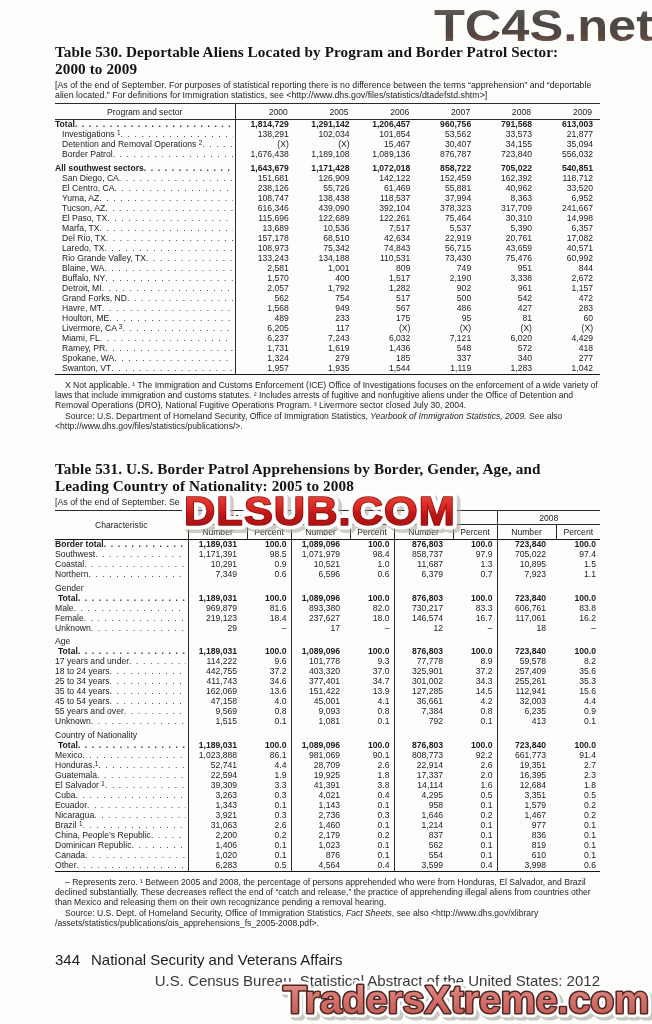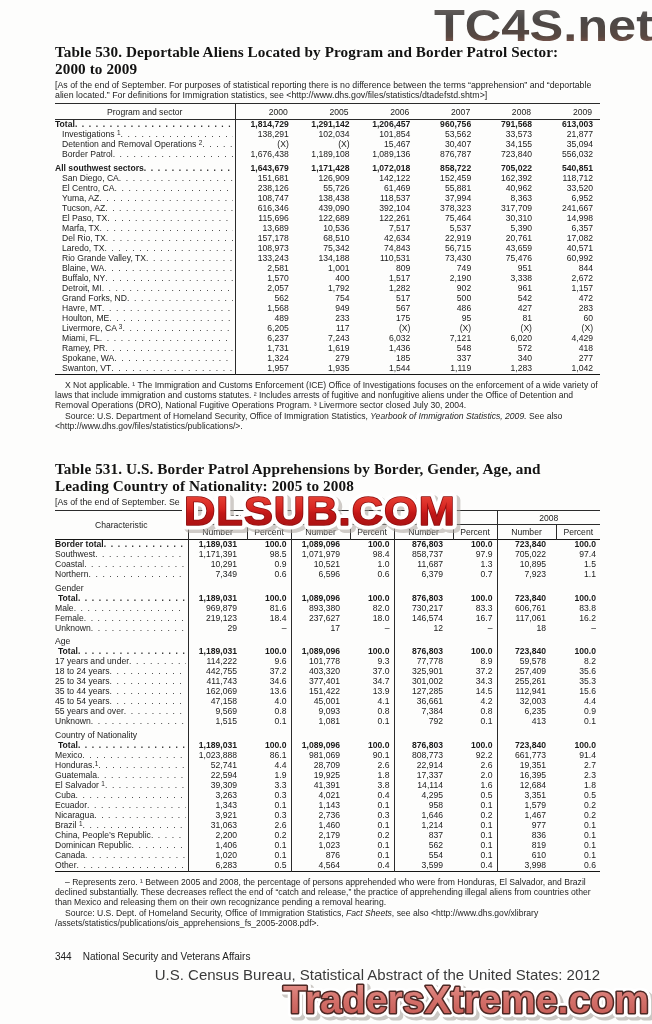--- a/index.html
+++ b/index.html
@@ -47,21 +47,21 @@
   .t531 th.nh{border-right:1px solid #2b2b2b;}
   .gs{border-right:1px solid #2b2b2b;}
   .t531 td.vnum2{text-align:right;padding-right:10px;}
   .t531 td.vpct{text-align:right;padding-right:4px;}
   .t531 td.gsep{border-right:1px solid #2b2b2b;}
 
   .fn{margin-top:5px;font-size:8.6px;line-height:10.2px;color:#1e1e1e;}
   .fn p{margin:0;text-indent:10px;}
   .fn em{}
 
-  .pgline{font-size:10px;color:#1d1d1d;}
+  .pgline{font-size:15px;color:#1d1d1d;}
   .pgline .num{margin-right:11px;}
   .census{margin-top:4px;text-align:right;font-size:15px;color:#3a3a3a;}
 
   
   .wm{position:absolute;pointer-events:none;}
   .wm text{font-family:"Liberation Sans",sans-serif;font-weight:bold;paint-order:stroke;
            stroke-linejoin:round;stroke-linecap:round;}
   .wm-top{top:1px;right:-3px;opacity:.96;}
   .wm-top text{font-size:44px;}
   .wm-mid{top:483px;left:179px;}

